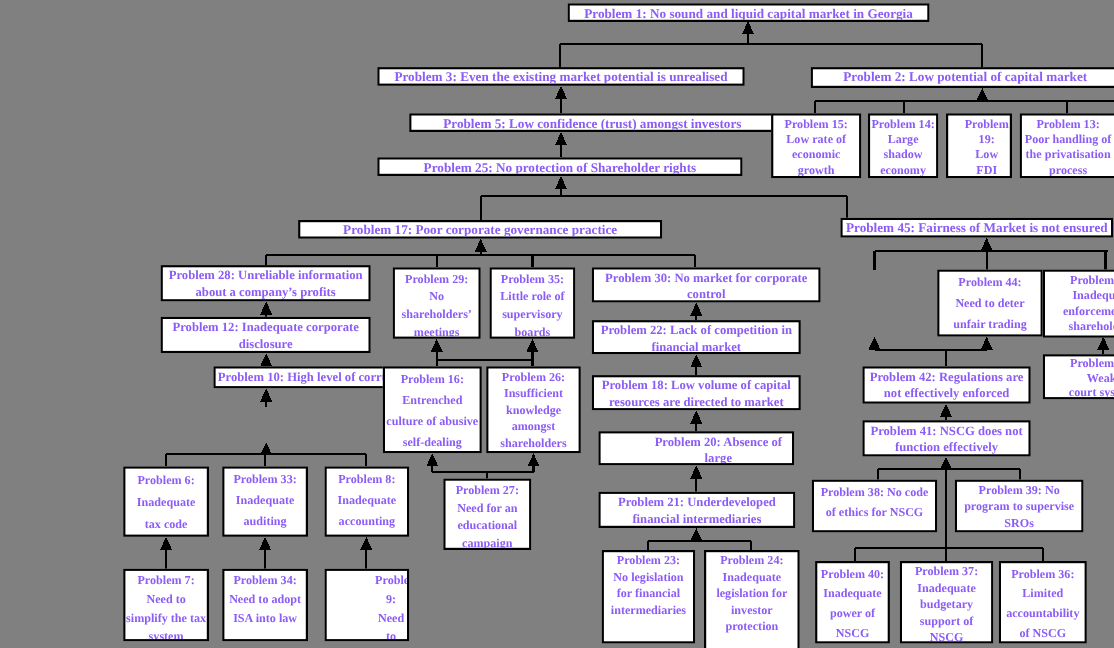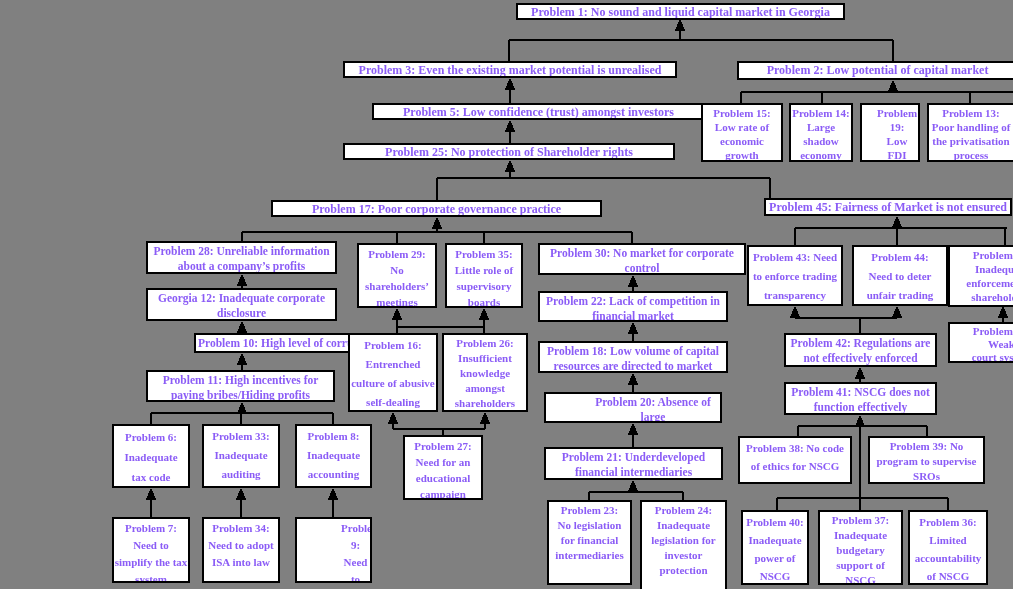--- a/index.html
+++ b/index.html
@@ -130,25 +130,23 @@
     <div class="node" style="left: 860px; top: 103px; width: 60px; height: 59px; font-size: 11px; line-height: 14px; padding-left: 14px;">Problem 19:
 Low FDI</div>
     <div class="node" style="left: 927px; top: 103px; width: 88px; height: 59px; font-size: 11px; line-height: 14px;">Problem 13:
 Poor handling of
 the privatisation
 process</div>
     <div class="node" style="left: 271px; top: 200px; width: 331px; height: 17px; font-size: 12px; line-height: 13px;">Problem 17: Poor corporate governance practice</div>
     <div class="node" style="left: 764px; top: 198px; width: 248px; height: 18px; font-size: 12px; line-height: 13px;">Problem 45: Fairness of Market is not ensured</div>
     <div class="node" style="left: 146px; top: 241px; width: 191px; height: 33px; font-size: 11.5px; line-height: 15px;">Problem 28: Unreliable information
 about a company’s profits</div>
-    <div class="node" style="left: 146px; top: 288px; width: 191px; height: 33px; font-size: 11.5px; line-height: 15px;">Georgia 12: Inadequate corporate
+    <div class="node" style="left: 146px; top: 288px; width: 191px; height: 33px; font-size: 11.5px; line-height: 15px;">Problem 12: Inadequate corporate
 disclosure</div>
     <div class="node" style="left: 146px; top: 333px; width: 189px; height: 20px; font-size: 11.5px; line-height: 15px; margin-left: 48px;">Problem 10: High level of corruption</div>
-    <div class="node" style="left: 146px; top: 370px; width: 189px; height: 32px; font-size: 11.5px; line-height: 15px;">Problem 11: High incentives for
-paying bribes/Hiding profits</div>
     <div class="node" style="left: 112px; top: 424px; width: 78px; height: 64px; font-size: 11px; line-height: 20px;">Problem 6:
 Inadequate
 tax code</div>
     <div class="node" style="left: 202px; top: 424px; width: 78px; height: 64px; font-size: 11px; line-height: 19px;">Problem 33:
 Inadequate
 auditing
 standards</div>
     <div class="node" style="left: 295px; top: 424px; width: 77px; height: 64px; font-size: 11px; line-height: 19px;">Problem 8:
 Inadequate
 accounting
@@ -196,23 +194,20 @@
 financial intermediaries</div>
     <div class="node" style="left: 547px; top: 500px; width: 85px; height: 85px; font-size: 11px; line-height: 15px;">Problem 23:
 No legislation
 for financial
 intermediaries</div>
     <div class="node" style="left: 640px; top: 500px; width: 87px; height: 103px; font-size: 11px; line-height: 15px;">Problem 24:
 Inadequate
 legislation for
 investor
 protection</div>
-    <div class="node" style="left: 747px; top: 245px; width: 96px; height: 61px; font-size: 11px; line-height: 19px;">Problem 43: Need
-to enforce trading
-transparency</div>
     <div class="node" style="left: 852px; top: 245px; width: 96px; height: 61px; font-size: 11px; line-height: 19px;">Problem 44:
 Need to deter
 unfair trading</div>
     <div class="node" style="left: 948px; top: 245px; width: 107px; height: 62px; font-size: 11px; line-height: 14px;">Problem 31:
 Inadequate
 enforcement of
 shareholders
 rights</div>
     <div class="node" style="left: 948px; top: 322px; width: 107px; height: 41px; font-size: 11px; line-height: 13px;">Problem 32:
 Weak

